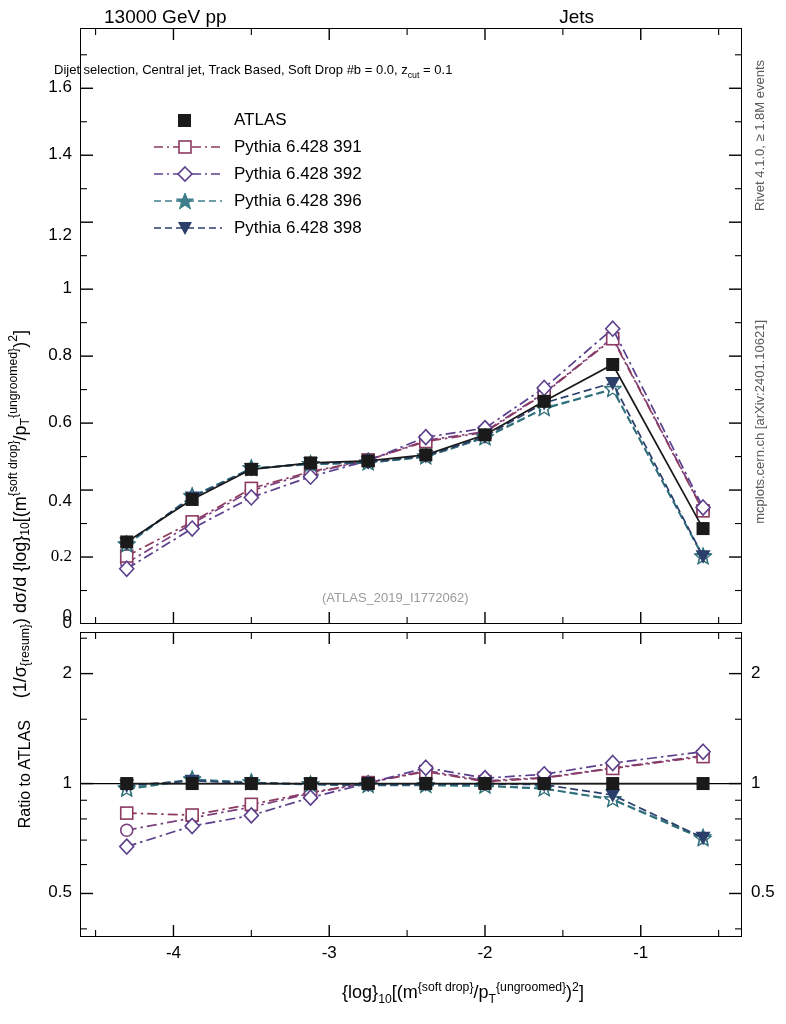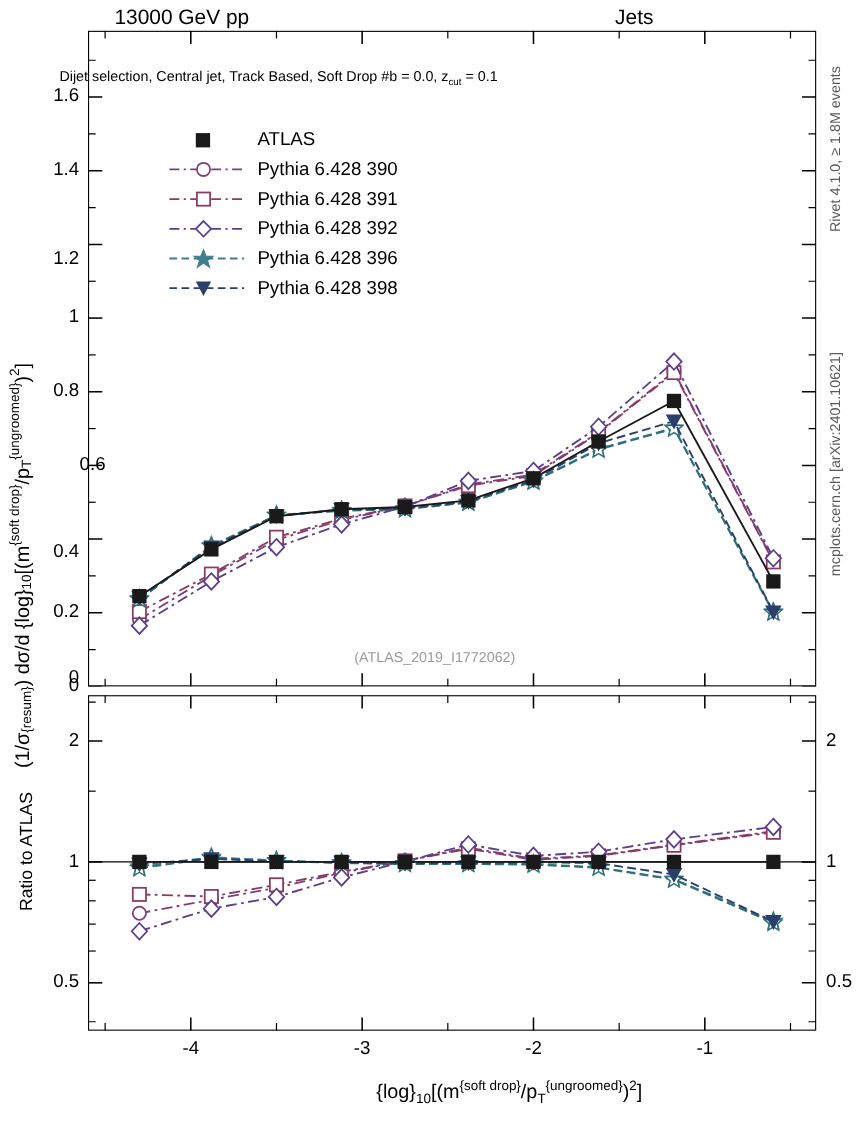--- a/index.html
+++ b/index.html
@@ -22,21 +22,21 @@
   
   #title-main{left:54px;top:62px;font-size:13px;}
   .ylab{font-size:18px;white-space:nowrap;}
   #xlab{left:420px;top:980px;font-size:18px;transform:translateX(-50%);margin-left:43px;}
 
   
   #wm{left:322px;top:590px;font-size:13px;color:#9b9b9b;}
 
   
   #legend{left:152px;top:110px;}
-  .lrow{display:flex;align-items:flex-end;height:27px;}
+  .lrow{display:flex;align-items:flex-start;height:27px;}
   .lmark{width:78px;height:20px;position:relative;}
   .lmark svg{position:absolute;left:0;top:0;}
   .ltext{font-size:17px;padding-left:4px;}
   .tlab{position:absolute;font-size:17px;color:#000;}
   sub,sup{font-size:68%;}
 </style>
 </head>
 <body>
 
 <div id="root">
@@ -204,29 +204,20 @@
       <span class="lmark">
         <svg width="78" height="20">
             <rect x="26" y="4" width="13" height="13" fill="#1a1a1a"></rect>
           </svg>
       </span>
       <span class="ltext">ATLAS</span>
     </div>
     <div class="lrow">
       <span class="lmark">
         <svg width="78" height="20">
-            <path d="M2 10 H70" stroke="#7b3f7f" stroke-width="1.6" fill="none" stroke-dasharray="9,4,2,4"></path>
-            <circle cx="33" cy="10" r="6" fill="#fff" stroke="#7b3f7f" stroke-width="1.6"></circle>
-          </svg>
-      </span>
-      <span class="ltext">Pythia 6.428 390</span>
-    </div>
-    <div class="lrow">
-      <span class="lmark">
-        <svg width="78" height="20">
             <path d="M2 10 H70" stroke="#8c3a60" stroke-width="1.6" fill="none" stroke-dasharray="9,4,2,4"></path>
             <rect x="27" y="4" width="12" height="12" fill="#fff" stroke="#8c3a60" stroke-width="1.6"></rect>
           </svg>
       </span>
       <span class="ltext">Pythia 6.428 391</span>
     </div>
     <div class="lrow">
       <span class="lmark">
         <svg width="78" height="20">
             <path d="M2 10 H70" stroke="#5b3f8c" stroke-width="1.6" fill="none" stroke-dasharray="9,4,2,4"></path>
@@ -378,23 +369,23 @@
   <div class="abs" style="left:16px;top:720px;">
     <div class="ylab" style="writing-mode:vertical-rl;text-orientation:mixed;transform:rotate(180deg);font-size:16px;">Ratio to ATLAS</div>
   </div>
 
   <div class="abs txt" id="xlab">
     {log}<sub>10</sub>[(m<sup>{soft drop}</sup>/p<sub>T</sub><sup>{ungroomed}</sup>)<sup>2</sup>]
   </div>
 
   <div class="abs" id="labelLayer" style="left:0;top:0;width:786px;height:1024px;pointer-events:none;">
       <div class="tlab" style="left: 72px; top: 613px; transform: translateX(-100%);">0</div>
-      <div class="tlab" style="left: 72px; top: 546.034px; transform: translateX(-100%);">0.2</div>
+      <div class="tlab" style="left: 72px; top: 546.034px; transform: translateX(-100%); font-family: Liberation Serif, serif;">0.2</div>
       <div class="tlab" style="left: 72px; top: 479.067px; transform: translateX(-100%); margin-top: 12px;">0.4</div>
-      <div class="tlab" style="left: 72px; top: 412.101px; transform: translateX(-100%); margin-left: 24px;">0.6</div>
+      <div class="tlab" style="left: 72px; top: 412.101px; transform: translateX(-100%);">0.6</div>
       <div class="tlab" style="left: 72px; top: 345.135px; transform: translateX(-100%);">0.8</div>
       <div class="tlab" style="left: 72px; top: 278.169px; transform: translateX(-100%);">1</div>
       <div class="tlab" style="left: 72px; top: 225px; transform: translateX(-100%);">1.2</div>
       <div class="tlab" style="left: 72px; top: 144.236px; transform: translateX(-100%);">1.4</div>
       <div class="tlab" style="left: 72px; top: 77.2697px; transform: translateX(-100%);">1.6</div>
       <div class="tlab" style="left: 72px; top: 882.475px; transform: translateX(-100%);">0.5</div>
       <div class="tlab" style="left: 751px; top: 882.475px;">0.5</div>
       <div class="tlab" style="left: 72px; top: 772.543px; transform: translateX(-100%);">1</div>
       <div class="tlab" style="left: 751px; top: 772.543px;">1</div>
       <div class="tlab" style="left: 72px; top: 662.611px; transform: translateX(-100%);">2</div>

